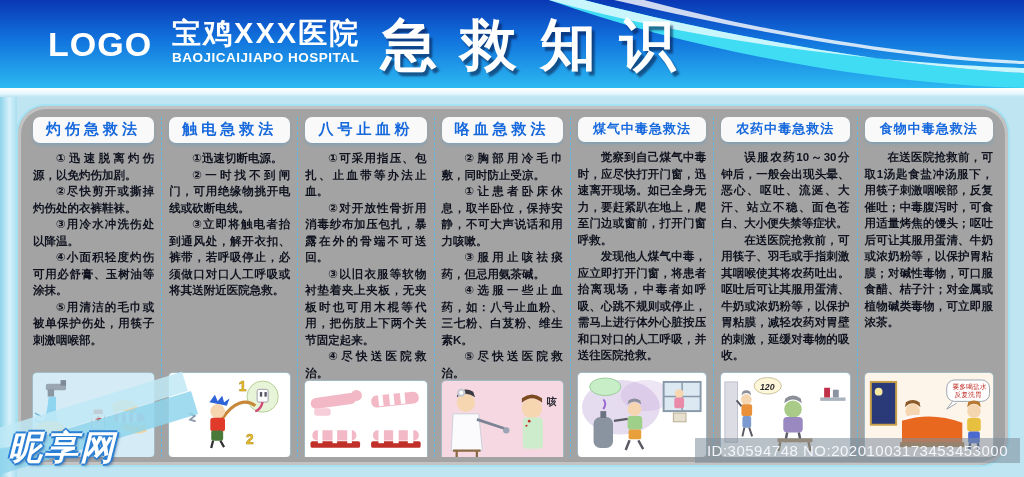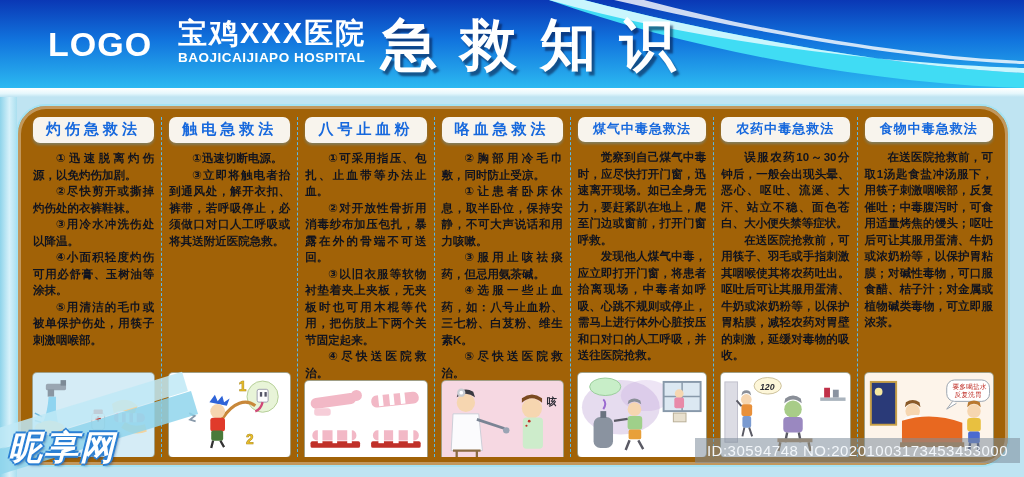--- a/index.html
+++ b/index.html
@@ -13,21 +13,21 @@
   .poster { position:absolute; inset:0; }
 
   
   .header {
     position:absolute; top:0; left:0; width:1024px; height:88px;
     background:linear-gradient(180deg,#0a38b5 0%, #1173dd 45%, #2cb9f1 100%);
     overflow:hidden;
   }
   .swoosh { position:absolute; right:0; top:0; height:88px; width:560px; }
   .logo-block {
-    position:absolute; left:48px; top:18px; display:flex; align-items:flex-start; gap:26px;
+    position:absolute; left:48px; top:18px; display:flex; align-items:flex-start; gap:20px;
     color:#fff; z-index:2;
   }
   .logo-text { font-size:34px; font-weight:bold; letter-spacing:1px; line-height:52px;
     font-family:"Liberation Sans", sans-serif; }
   .hosp-cn { font-size:29px; font-weight:bold; letter-spacing:2px; line-height:30px; }
   .hosp-en { font-size:13.5px; font-weight:bold; letter-spacing:0.5px; margin-top:2px; }
   .main-title {
     position:absolute; left:310px; top:8px; width:460px; text-align:center;
     color:#ffffff; font-size:56px; font-weight:bold; letter-spacing:0.42em;
     text-shadow:3px 4px 2px rgba(10,20,60,0.55);
@@ -43,21 +43,21 @@
     position:absolute; left:0; top:97px; width:17px; height:380px;
     background:linear-gradient(90deg,#8ed3ea 0%, #d6f1fa 55%, #aadfef 100%);
   }
   .stripe { position:absolute; background:#a4def2; opacity:0.85; }
   .stripe.s1 { left:-40px; bottom:52px; width:230px; height:20px; transform:rotate(-17deg); background:#bfe9f6; }
   .stripe.s2 { left:-50px; bottom:26px; width:250px; height:24px; transform:rotate(-17deg); background:#8fd5ec; }
 
   
   .panel {
     position:absolute; left:16px; top:104px; width:994px; height:363px;
-    background:#a16207;
+    background:#a3a3a3;
     border:2px solid #a5e2f2;
     border-radius:30px;
     box-shadow:0 0 0 3px rgba(255,255,255,0.35) inset;
     display:flex;
     padding:11px 8px 8px 8px;
   }
   .col {
     flex:1 1 0; min-width:0; padding:0 7px;
     display:flex; flex-direction:column; overflow:hidden;
   }
@@ -158,20 +158,21 @@
           <rect x="109" y="40" width="4" height="10" fill="#ffffff"></rect>
           <path d="M96,56 q14,10 28,4 l-2,-8 q-12,4 -22,-2 z" fill="#f2d3a0"></path>
         </svg>
       </div>
     </div>
 
     <div class="col">
       <div class="col-title">触电急救法</div>
       <div class="col-text">
         <p>①迅速切断电源。</p>
+        <p>②一时找不到闸门，可用绝缘物挑开电线或砍断电线。</p>
         <p>③立即将触电者抬到通风处，解开衣扣、裤带，若呼吸停止，必须做口对口人工呼吸或将其送附近医院急救。</p>
       </div>
       <div class="illus">
         <svg viewBox="0 0 132 84">
           <circle cx="102" cy="22" r="17" fill="#e8f4d8" stroke="#b2cc92"></circle>
           <rect x="96" y="14" width="12" height="14" rx="2" fill="#fdfdfd" stroke="#99a"></rect>
           <rect x="99" y="17" width="2.5" height="5" fill="#556"></rect>
           <rect x="104" y="17" width="2.5" height="5" fill="#556"></rect>
           <path d="M102,28 q-2,8 -8,10" stroke="#d04878" stroke-width="2.5" fill="none"></path>
           <path d="M58,46 C70,28 84,24 94,32" stroke="#c8883a" stroke-width="3.5" fill="none"></path>

